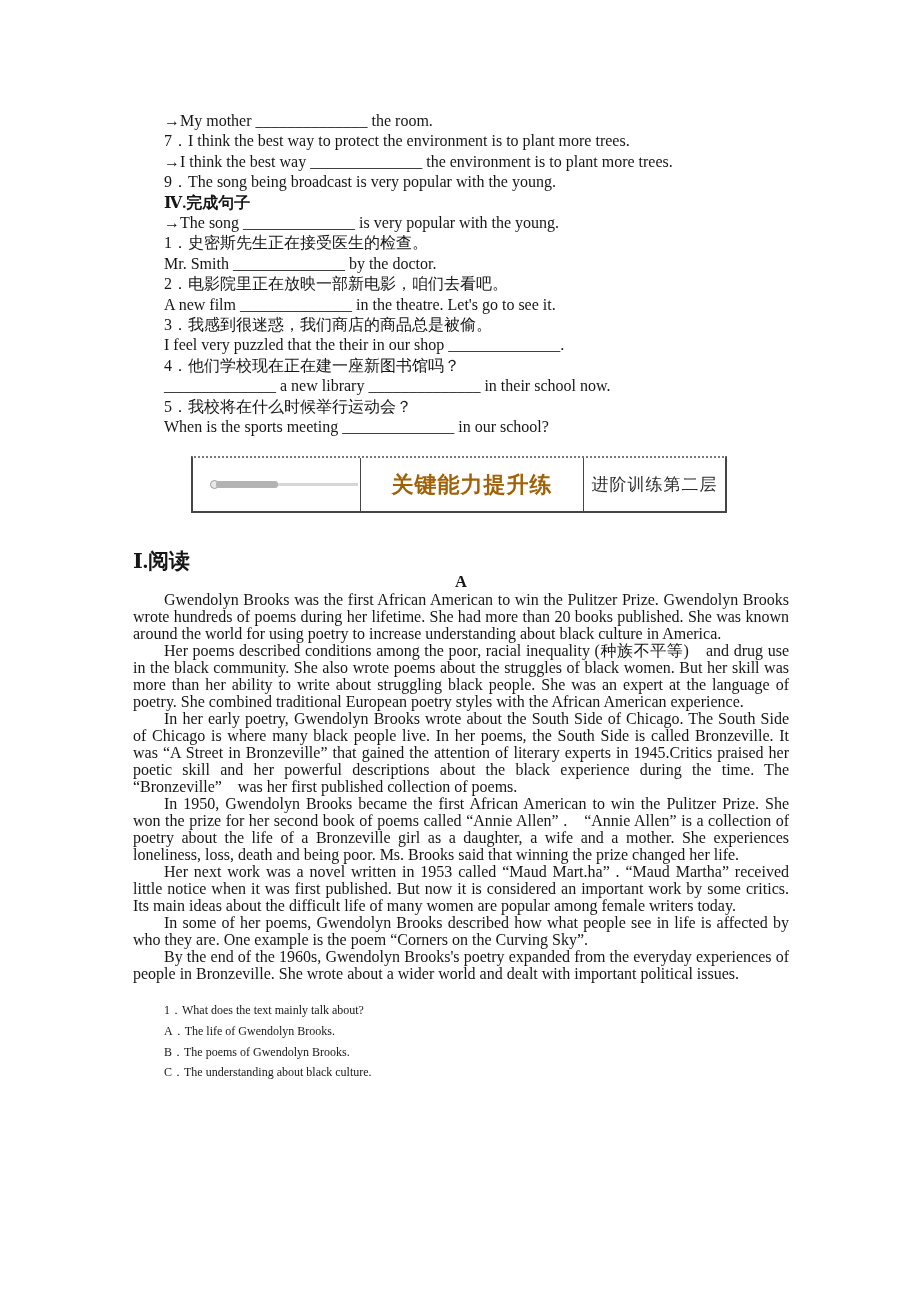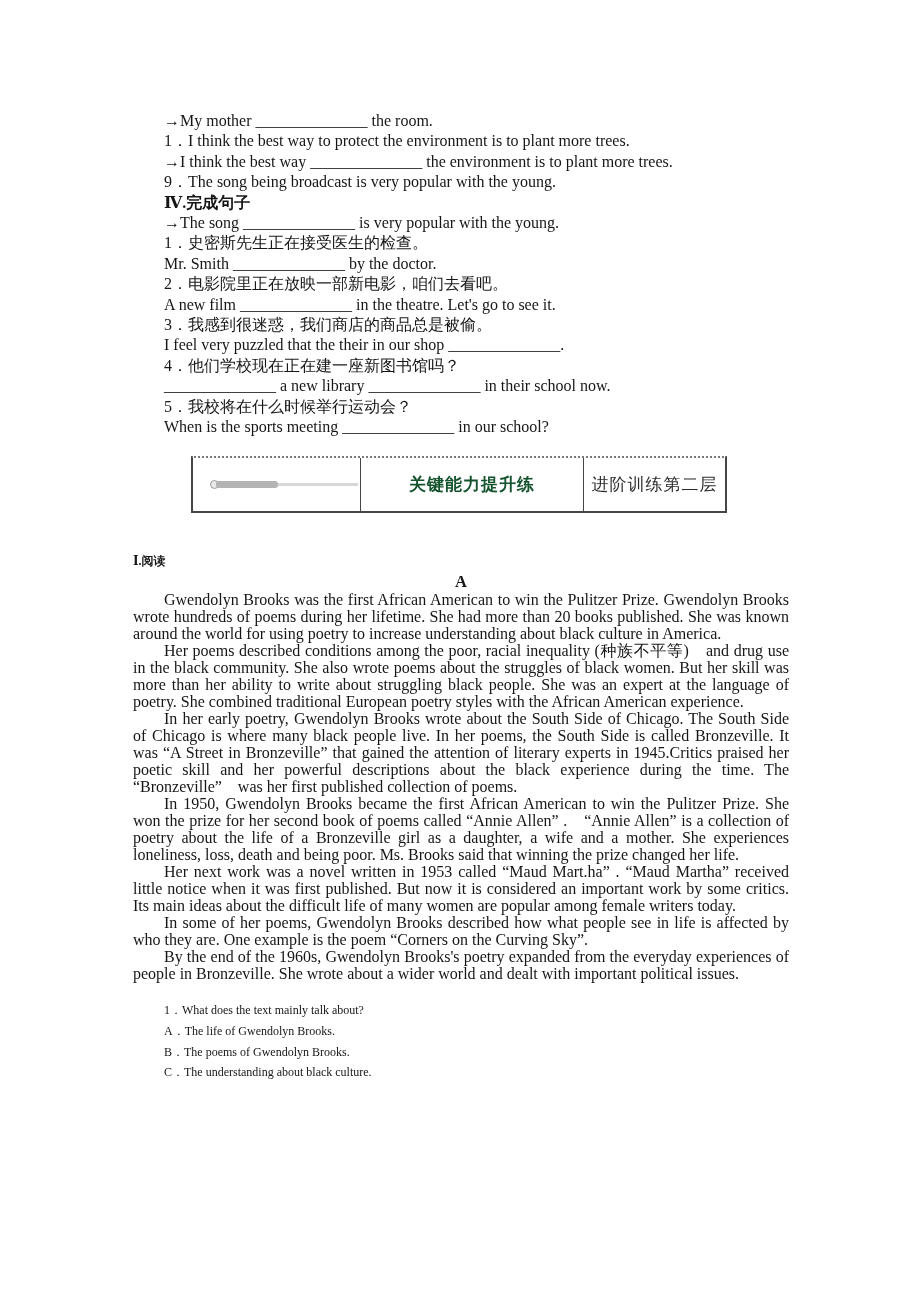--- a/index.html
+++ b/index.html
@@ -49,23 +49,23 @@
     align-items: center;
     justify-content: center;
   }
   .banner-cell + .banner-cell { border-left: 1.5px solid #454545; }
   .banner-cell.left  { width: 167px; justify-content: flex-start; }
   .banner-cell.mid   { width: 223px; }
   .banner-cell.right { flex: 1; }
   .banner-title {
     font-family: "Liberation Sans", "DejaVu Sans", sans-serif;
     font-weight: bold;
-    font-size: 17px;
+    font-size: 22px;
     letter-spacing: 1px;
-    color: #14532d;
+    color: #a16207;
   }
   .banner-level {
     font-family: "Liberation Sans", "DejaVu Sans", sans-serif;
     font-weight: normal;
     font-size: 17px;
     letter-spacing: 1px;
     color: #2b2b2b;
   }
   .squiggle {
     display: flex;
@@ -96,21 +96,21 @@
 
   
   .reading {
     position: absolute;
     left: 133px;
     top: 551px;
     width: 656px;
     font-size: 16px;
   }
   .reading-heading {
-    font-size: 12px;
+    font-size: 21px;
     line-height: 21px;
     font-weight: bold;
   }
   .passage-label {
     text-align: center;
     font-weight: bold;
     font-size: 16.5px;
     line-height: 19px;
   }
   .para {
@@ -126,21 +126,21 @@
     line-height: 20.8px;
   }
 </style>
 </head>
 <body>
 
 <div class="page">
 
   <section class="top-block">
     <div class="line">→My mother ______________ the room.</div>
-    <div class="line">1．I think the best way to protect the environment is to plant more trees.</div>
+    <div class="line">7．I think the best way to protect the environment is to plant more trees.</div>
     <div class="line">→I think the best way ______________ the environment is to plant more trees.</div>
     <div class="line">9．The song being broadcast is very popular with the young.</div>
     <div class="line bold">Ⅳ.完成句子</div>
 
     <div class="line">→The song ______________ is very popular with the young.</div>
     <div class="line">1．史密斯先生正在接受医生的检查。</div>
     <div class="line">Mr. Smith ______________ by the doctor.</div>
     <div class="line">2．电影院里正在放映一部新电影，咱们去看吧。</div>
     <div class="line">A new film ______________ in the theatre. Let's go to see it.</div>
     <div class="line">3．我感到很迷惑，我们商店的商品总是被偷。</div>

